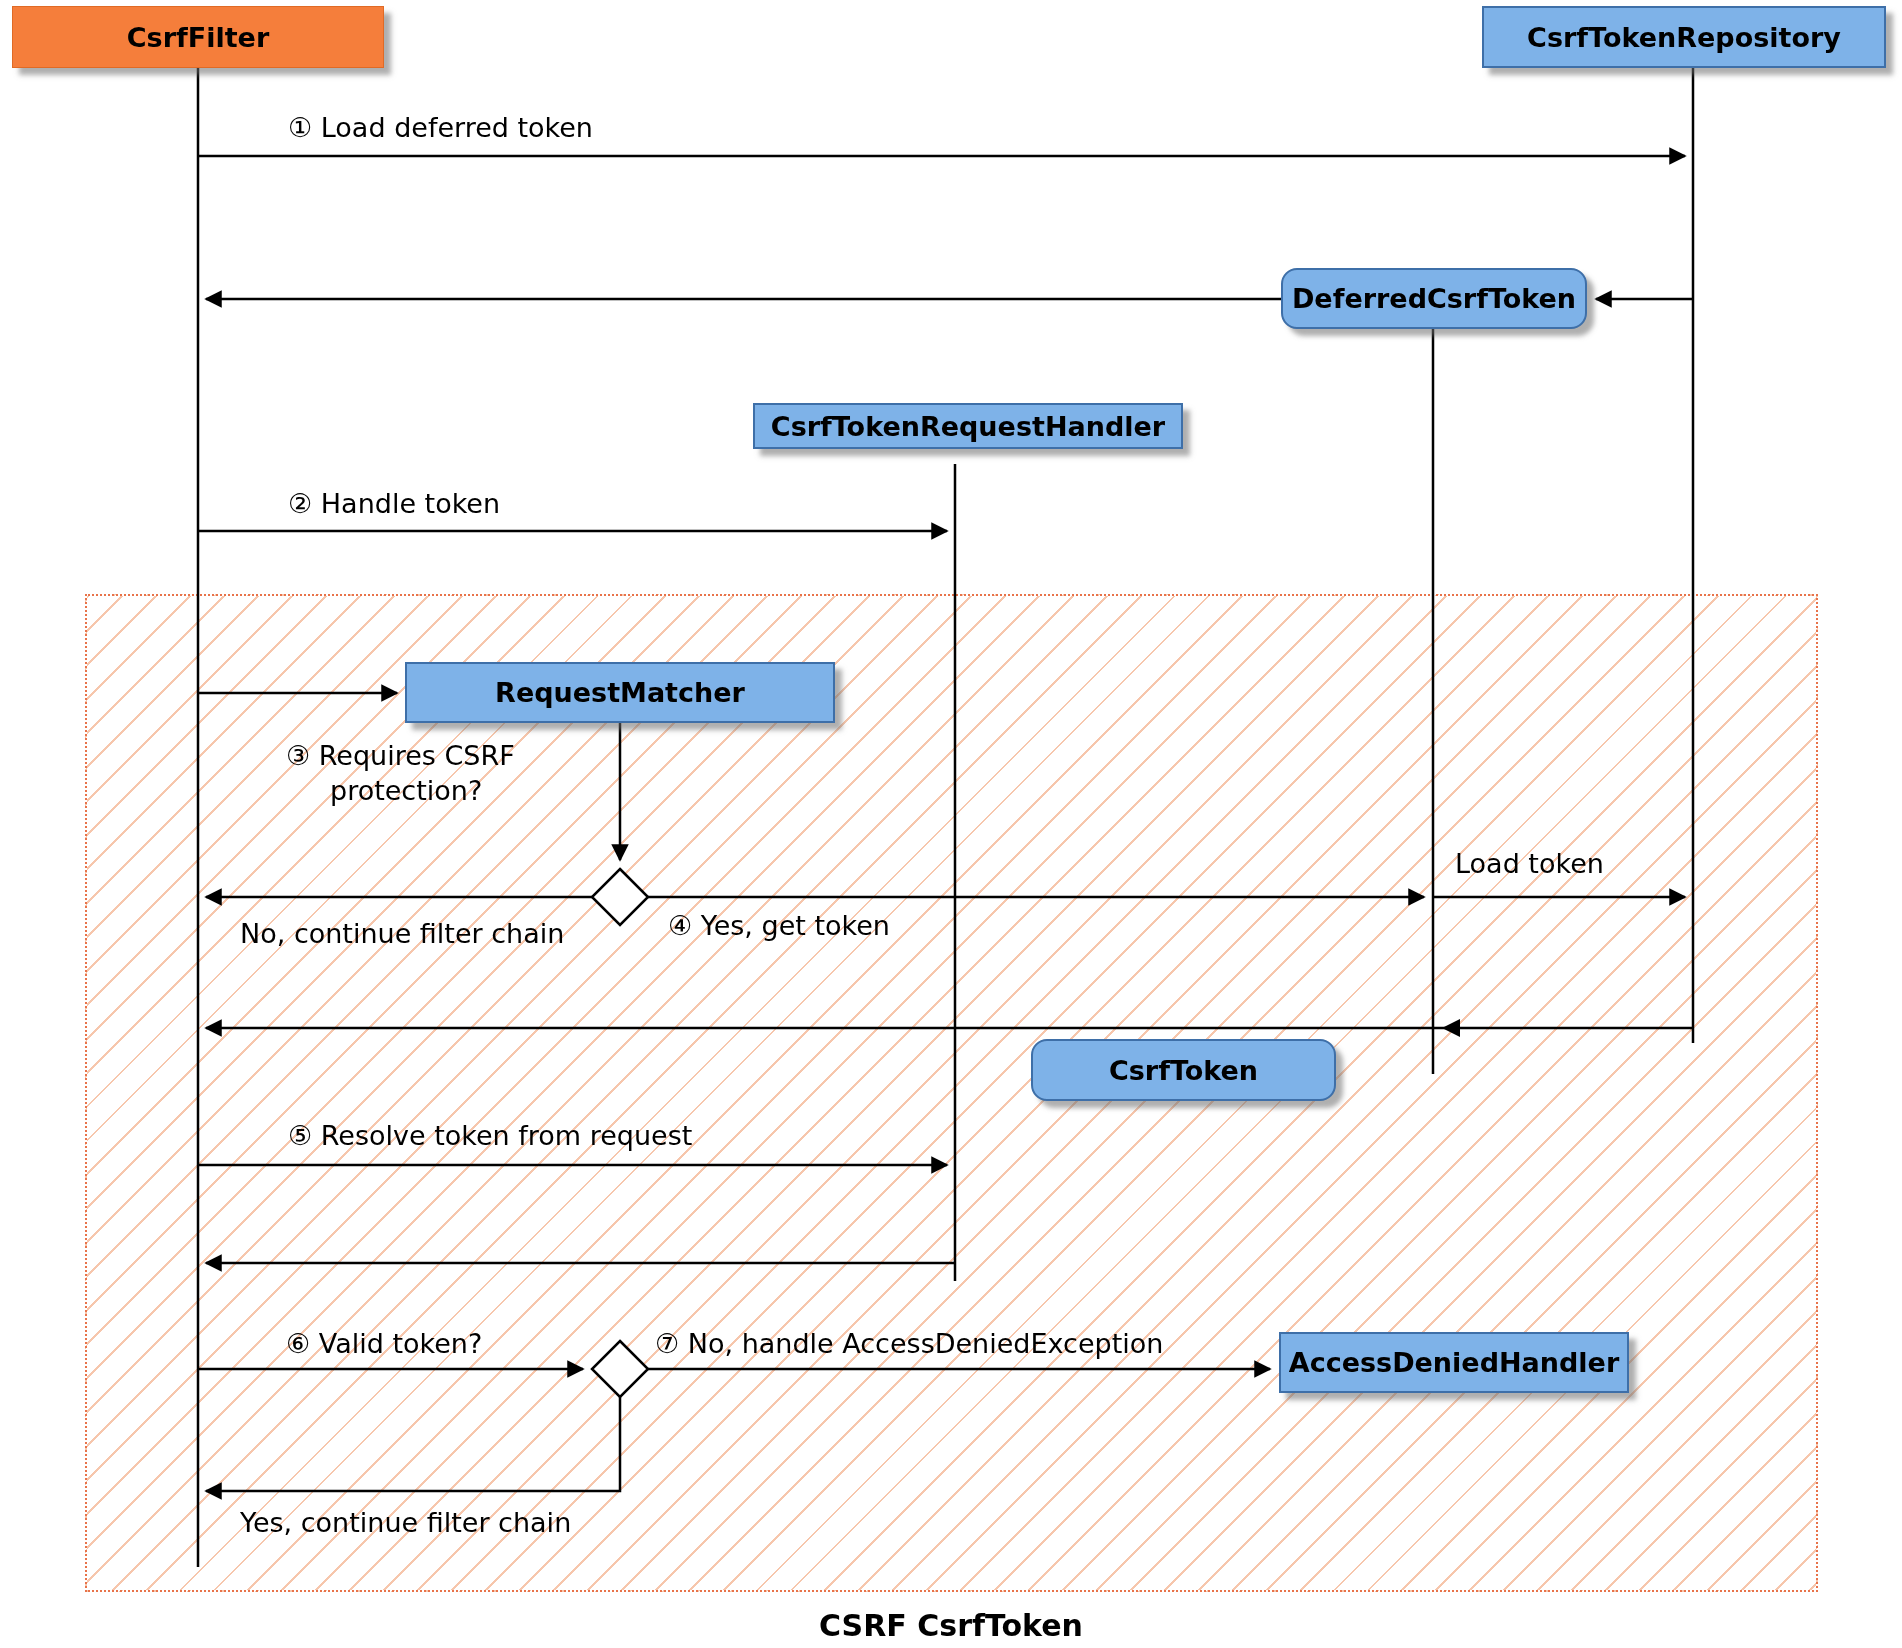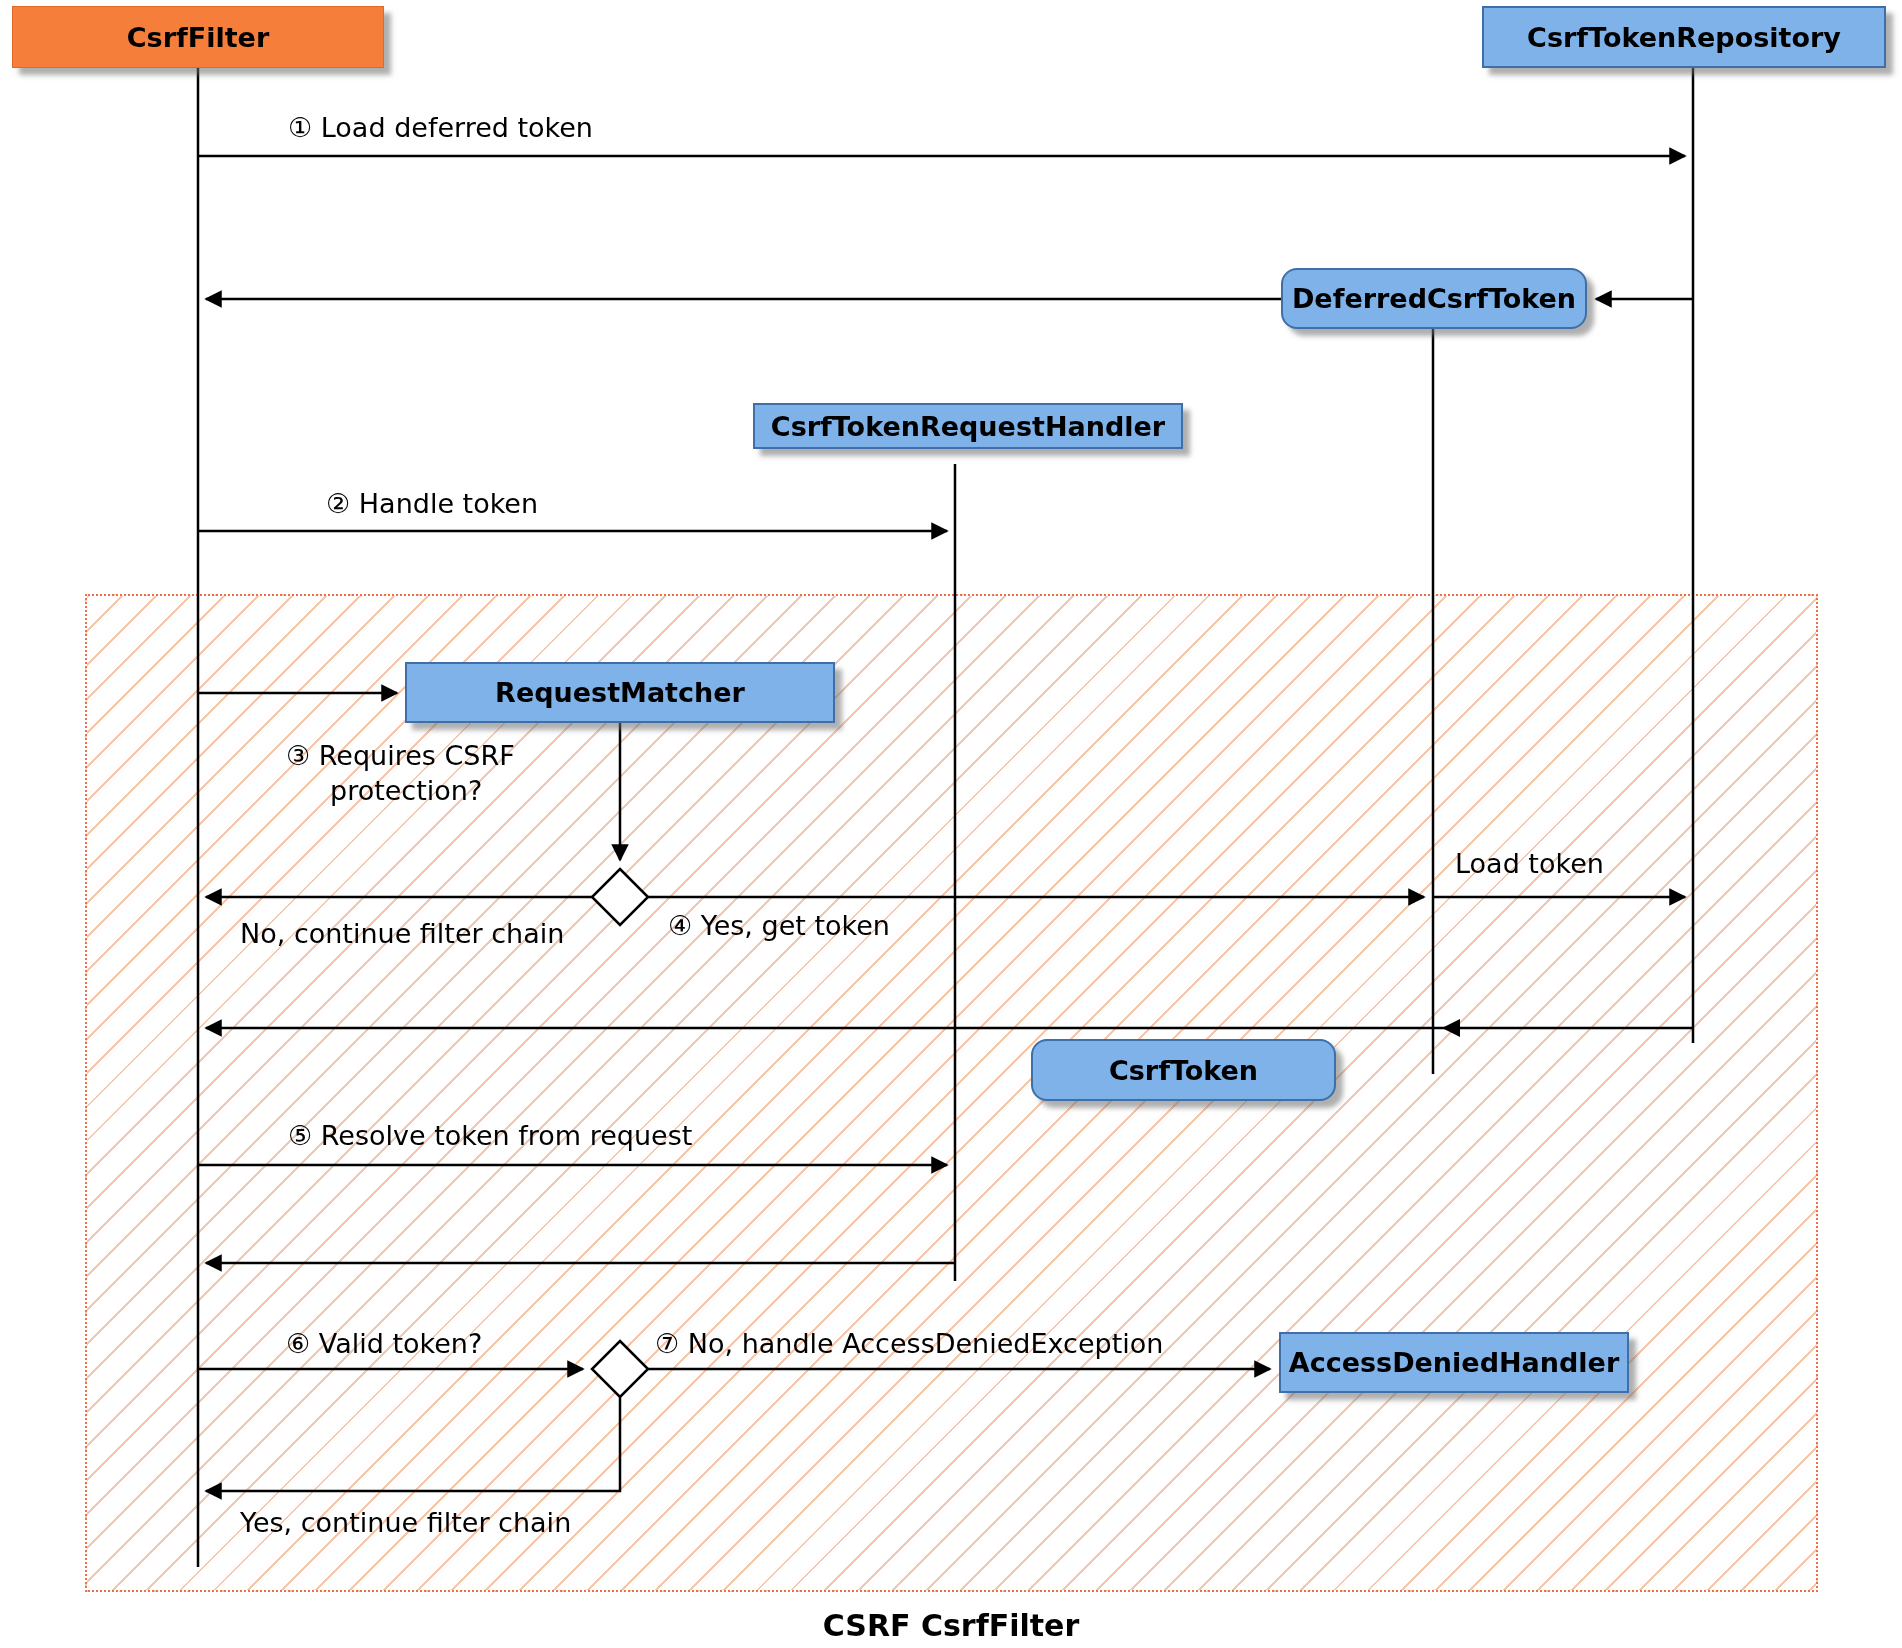--- a/index.html
+++ b/index.html
@@ -96,33 +96,33 @@
   <div class="node blue" style="left:753px;top:403px;width:430px;height:46px;">CsrfTokenRequestHandler</div>
 
   <div class="node blue" style="left:405px;top:662px;width:430px;height:61px;">RequestMatcher</div>
 
   <div class="node blue rounded" style="left:1031px;top:1039px;width:305px;height:62px;">CsrfToken</div>
 
   <div class="node blue" style="left:1279px;top:1332px;width:350px;height:61px;">AccessDeniedHandler</div>
 
   <div class="msg" style="left:288px;top:110px;">① Load deferred token</div>
 
-  <div class="msg" style="left:288px;top:486px;margin-left:38px;">② Handle token</div>
+  <div class="msg" style="left:288px;top:486px;">② Handle token</div>
 
   <div class="msg wrap" style="left:286px;top:738px;width:330px;">③ Requires CSRF protection?</div>
 
   <div class="msg" style="left:240px;top:916px;">No, continue filter chain</div>
 
   <div class="msg" style="left:668px;top:908px;">④ Yes, get token</div>
 
   <div class="msg" style="left:1455px;top:846px;text-align:center;">Load token</div>
 
   <div class="msg" style="left:288px;top:1118px;">⑤ Resolve token from request</div>
 
   <div class="msg" style="left:286px;top:1326px;text-align:center;">⑥ Valid token?</div>
 
   <div class="msg" style="left:655px;top:1326px;">⑦ No, handle AccessDeniedException</div>
 
   <div class="msg" style="left:240px;top:1505px;">Yes, continue filter chain</div>
 
-  <div class="diagram-title">CSRF CsrfFilter</div>
+  <div class="diagram-title">CSRF CsrfToken</div>
 
 </div>
 
 </body></html>

